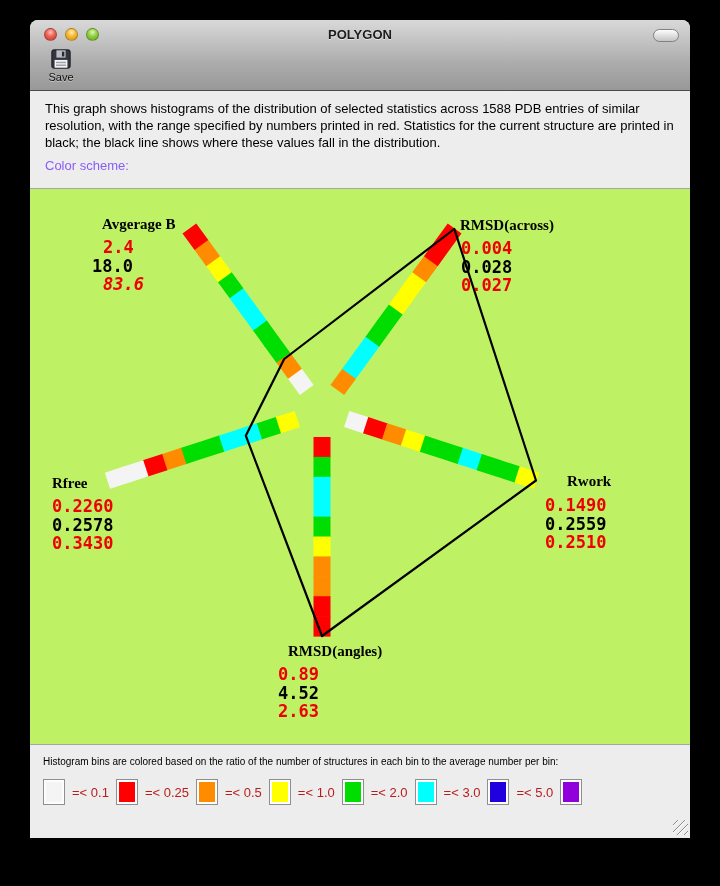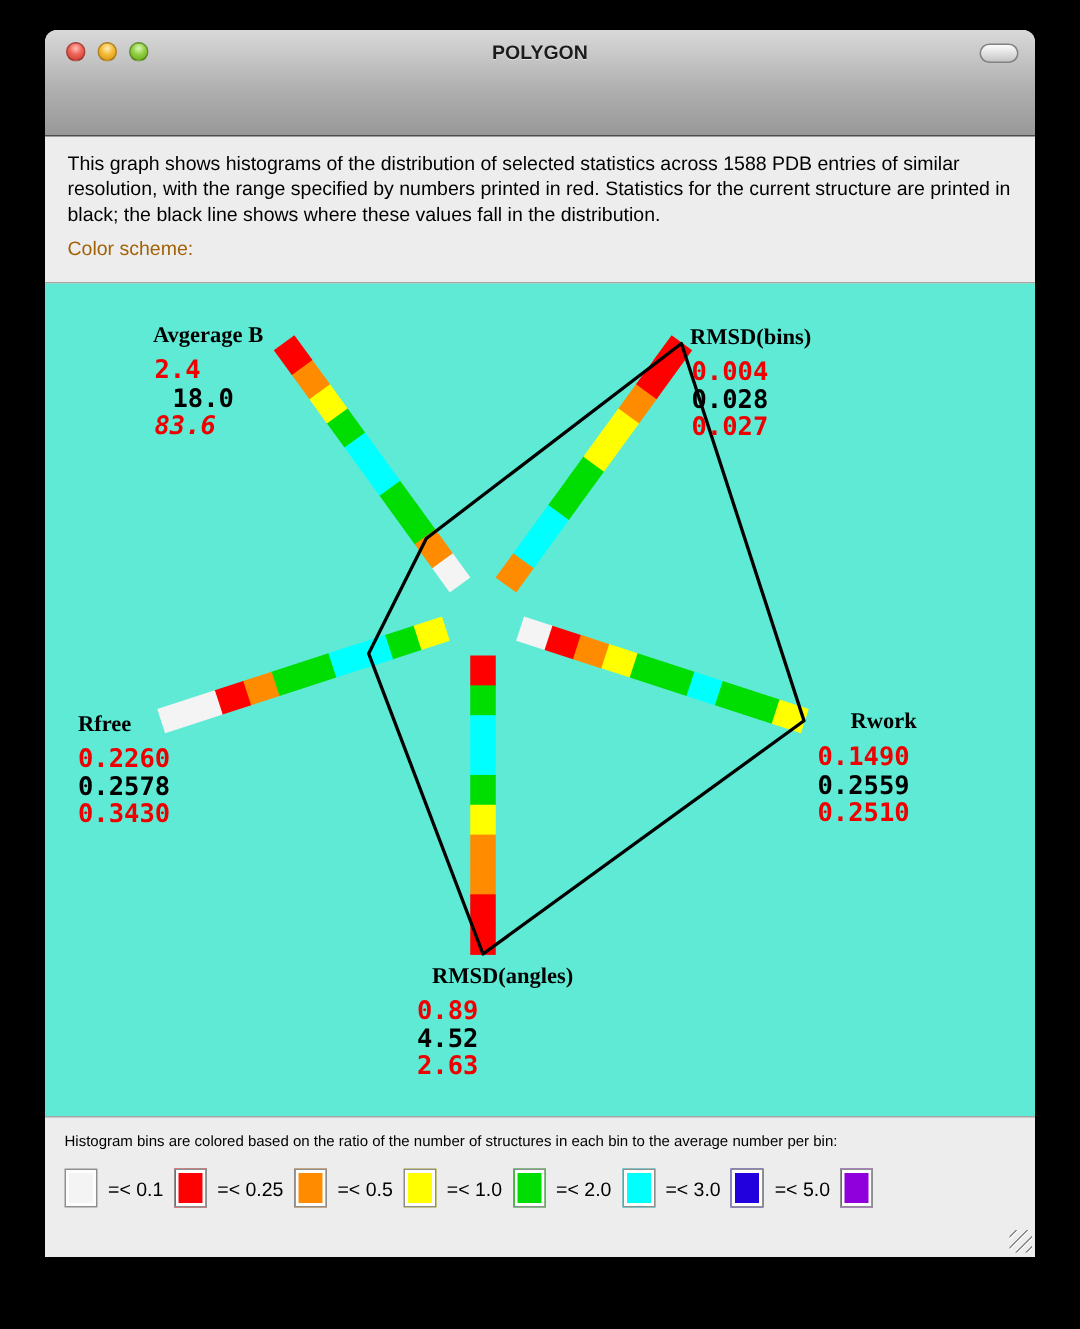--- a/index.html
+++ b/index.html
@@ -21,65 +21,78 @@
   .toolbar-toggle{position:absolute;right:11px;top:9px;width:26px;height:13px;border-radius:7px;
           background:linear-gradient(#fdfdfd,#c4c4c4);border:1px solid #818181;box-sizing:border-box;}
   .toolbar{padding-left:13px;}
   .tool-button{width:36px;text-align:center;cursor:default;}
   .tool-button svg{display:block;margin:0 auto;}
   .tool-label{font-size:11px;color:#111;display:block;margin-top:1px;text-shadow:0 1px 0 rgba(255,255,255,.4);}
   
   .desc-panel{background:#ededed;border-bottom:1px solid #a6a6a6;padding:9px 15px 8px 15px;height:80px;box-sizing:content-box;}
   .desc-text{margin:0;font-size:13px;line-height:17px;color:#000;width:636px;}
   .scheme-row{margin-top:7px;display:flex;align-items:center;}
-  .scheme-label{font-size:13px;color:#a16207;}
+  .scheme-label{font-size:13px;color:#8b5cf6;}
   .popup{width:198px;height:21px;border:1px solid #8d8d8d;border-radius:4px;
          background:linear-gradient(#ffffff,#d4d4d4);position:relative;box-sizing:border-box;
          box-shadow:0 1px 1px rgba(0,0,0,.18);}
   .popup-text{font-size:13px;line-height:19px;padding-left:9px;color:#000;display:block;}
   .popup-cap{position:absolute;right:0;top:0;width:20px;height:19px;border-radius:0 3px 3px 0;
          background:linear-gradient(#a8c8f0,#5583dd 50%,#3c63c8);}
   .popup-cap .up,.popup-cap .dn{position:absolute;left:6px;width:0;height:0;
          border-left:4px solid transparent;border-right:4px solid transparent;}
   .popup-cap .up{top:3px;border-bottom:5px solid #fff;}
   .popup-cap .dn{bottom:3px;border-top:5px solid #fff;}
   
-  .plot-panel{position:relative;height:555px;background:#5eead4;}
+  .plot-panel{position:relative;height:555px;background:#bef264;}
   .plot-panel svg{position:absolute;left:0;top:0;}
   .axis-label{position:absolute;font-family:"Liberation Serif",serif;font-weight:bold;
               font-size:15px;color:#000;white-space:nowrap;}
   .axis-num{position:absolute;font-family:"DejaVu Sans Mono",monospace;font-size:17px;
             font-weight:bold;white-space:nowrap;}
   .axis-num.red{color:#ee0000;}
   .axis-num.black{color:#000;}
   
   .legend-panel{position:relative;background:#ededed;border-top:1px solid #a6a6a6;
                 padding:8px 13px 0 13px;height:84px;box-sizing:content-box;}
   .legend-text{margin:0;font-size:10px;line-height:17px;color:#000;width:630px;}
   .bins{display:flex;align-items:center;margin-top:9px;}
   .bin{display:flex;align-items:center;margin-right:7px;}
   .swatch{display:inline-block;width:20px;height:24px;border:1px solid #8f8f8f;
           box-shadow:inset 0 0 0 2px #fdfdfd;}
-  .bin-label{font-size:13px;color:#000000;margin-left:7px;white-space:nowrap;}
+  .bin-label{font-size:13px;color:#b91c1c;margin-left:7px;white-space:nowrap;}
   .resize-grip{position:absolute;right:2px;bottom:2px;width:15px;height:15px;
           background:repeating-linear-gradient(135deg,rgba(0,0,0,0) 0 3px,#8c8c8c 3px 4px,#f5f5f5 4px 5px);}
 </style>
 </head>
 <body>
 
 <div class="window">
   <div class="chrome">
     <div class="titlebar">
       <div class="lights">
         <span class="light red"></span>
         <span class="light yellow"></span>
         <span class="light green"></span>
       </div>
       <div class="title">POLYGON</div>
       <div class="toolbar-toggle"></div>
+    </div>
+    <div class="toolbar">
+      <div class="tool-button">
+        <svg width="22" height="22" viewBox="0 0 24 24">
+          <rect x="2" y="2" width="20" height="20" rx="2" fill="#35353f" stroke="#14141a"></rect>
+          <rect x="7" y="2.5" width="10" height="8" fill="#b9bdc6"></rect>
+          <rect x="13" y="4" width="2.6" height="5.2" fill="#2a2a33"></rect>
+          <rect x="5" y="13" width="14" height="8.5" fill="#f4f4f4"></rect>
+          <rect x="6.5" y="15" width="11" height="1.6" fill="#9aa0ab"></rect>
+          <rect x="6.5" y="18" width="11" height="1.6" fill="#9aa0ab"></rect>
+        </svg>
+        <span class="tool-label">Save</span>
+      </div>
     </div>
   </div>
 
   <div class="desc-panel">
     <p class="desc-text">This graph shows histograms of the distribution of selected statistics across 1588 PDB entries of similar resolution, with the range specified by numbers printed in red.  Statistics for the current structure are printed in black; the black line shows where these values fall in the distribution.</p>
     <div class="scheme-row">
       <span class="scheme-label">Color scheme:</span>
     </div>
   </div>
 
@@ -142,23 +155,23 @@
           <rect x="125.50" y="-8.5" width="20.50" height="17" fill="#00dd00"></rect>
           <rect x="145.40" y="-8.5" width="20.50" height="17" fill="#ff8c00"></rect>
           <rect x="165.30" y="-8.5" width="20.50" height="17" fill="#ff0000"></rect>
           <rect x="185.20" y="-8.5" width="20.50" height="17" fill="#f4f4f4"></rect>
           <rect x="205.10" y="-8.5" width="20.50" height="17" fill="#f4f4f4"></rect>
         </g>
         <polygon points="254.2,170.0 424.3,40.0 506.0,291.5 292.0,447.0 215.8,246.7" fill="none" stroke="#000000" stroke-width="2.2" stroke-linejoin="round"></polygon>
       </svg>
   <div class="axis-label" style="left: 72px; top: 27px;">Avgerage B</div>
       <div class="axis-num red" style="left: 73px; top: 48px;">2.4</div>
-      <div class="axis-num black" style="left: 85px; top: 66.5px;">18.0</div>
+      <div class="axis-num black" style="left: 62px; top: 66.5px;">18.0</div>
       <div class="axis-num red" style="left: 73px; top: 85px; font-style: italic;">83.6</div>
-      <div class="axis-label" style="left: 430px; top: 28px;">RMSD(bins)</div>
+      <div class="axis-label" style="left: 430px; top: 28px;">RMSD(across)</div>
       <div class="axis-num red" style="left: 431px; top: 49px;">0.004</div>
       <div class="axis-num black" style="left: 431px; top: 67.5px;">0.028</div>
       <div class="axis-num red" style="left: 431px; top: 86px;">0.027</div>
       <div class="axis-label" style="left: 517px; top: 284px; margin-left: 20px;">Rwork</div>
       <div class="axis-num red" style="left: 515px; top: 306px;">0.1490</div>
       <div class="axis-num black" style="left: 515px; top: 324.5px;">0.2559</div>
       <div class="axis-num red" style="left: 515px; top: 343px;">0.2510</div>
       <div class="axis-label" style="left: 258px; top: 454px;">RMSD(angles)</div>
       <div class="axis-num red" style="left: 248px; top: 475px;">0.89</div>
       <div class="axis-num black" style="left: 248px; top: 493.5px;">4.52</div>

